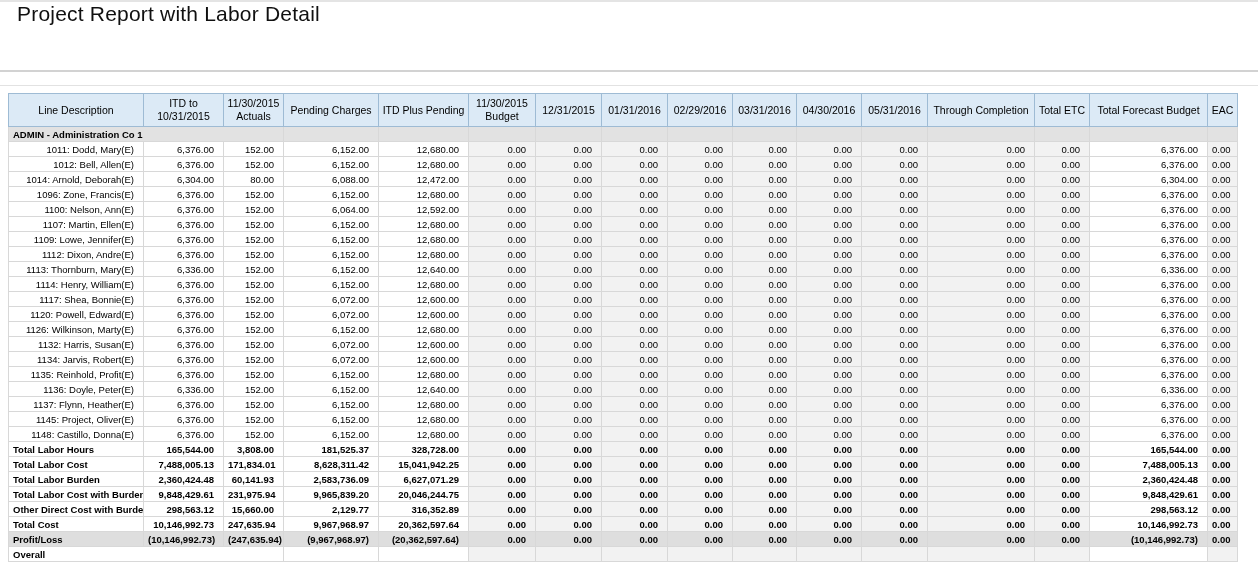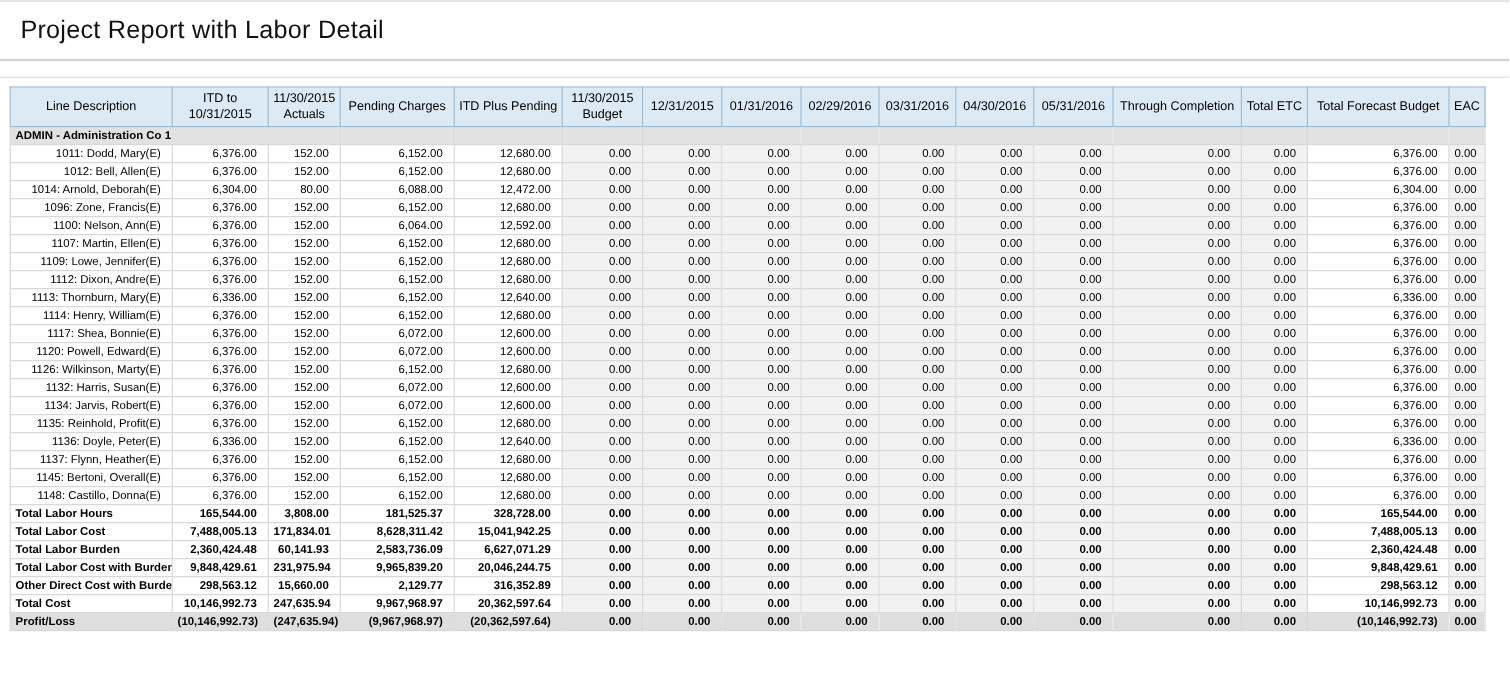--- a/index.html
+++ b/index.html
@@ -8,21 +8,21 @@
     --grid:#d8d8d8;
     --group-bg:#e2e2e2;
     --shade:#f2f2f2;
     --plrow:#dedede;
   }
   *{box-sizing:border-box;}
   html,body{margin:0;padding:0;background:#ffffff;
     font-family:"Liberation Sans","DejaVu Sans",sans-serif;color:#000;}
   .page{width:1258px;height:562px;overflow:hidden;background:#fff;}
   .top-line{height:2px;background:#e4e4e4;}
-  .title-bar{height:47px;display:flex;align-items:center;padding-left:17px;background:#fff;}
+  .title-bar{height:68px;display:flex;align-items:flex-start;padding-left:17px;background:#fff;}
   .title-bar h1{font-size:21px;font-weight:400;margin:0;color:#101010;letter-spacing:.2px;}
   .divider-a{height:2px;background:#d2d2d2;}
   .spacer1{height:13px;}
   .divider-b{height:1px;background:#e2e2e2;}
   .spacer2{height:7px;}
   .table-wrap{padding-left:8px;}
   table{border-collapse:collapse;table-layout:fixed;width:1229px;}
   th{background:var(--header-bg);border:1px solid var(--header-border);
      font-size:10.5px;font-weight:400;text-align:center;vertical-align:middle;
      white-space:pre-line;padding:3px 1px;height:30px;line-height:13px;}
@@ -428,21 +428,21 @@
             <td class="num shaded">0.00</td>
             <td class="num shaded">0.00</td>
             <td class="num shaded">0.00</td>
             <td class="num shaded">0.00</td>
             <td class="num shaded">0.00</td>
             <td class="num shaded">0.00</td>
             <td class="num">6,376.00</td>
             <td class="num shaded">0.00</td>
           </tr>
           <tr class="">
-            <td class="name">1145: Bertoni, Overall(E)</td>
+            <td class="name">1145: Project, Oliver(E)</td>
             <td class="num">6,376.00</td>
             <td class="num">152.00</td>
             <td class="num">6,152.00</td>
             <td class="num">12,680.00</td>
             <td class="num shaded">0.00</td>
             <td class="num shaded">0.00</td>
             <td class="num shaded">0.00</td>
             <td class="num shaded">0.00</td>
             <td class="num shaded">0.00</td>
             <td class="num shaded">0.00</td>
@@ -589,16 +589,32 @@
             <td class="num">0.00</td>
             <td class="num">0.00</td>
             <td class="num">0.00</td>
             <td class="num">0.00</td>
             <td class="num">0.00</td>
             <td class="num">0.00</td>
             <td class="num">0.00</td>
             <td class="num">(10,146,992.73)</td>
             <td class="num">0.00</td>
           </tr>
+          <tr class="group2">
+            <td class="glabel" colspan="3">Overall</td>
+            <td class="num"></td>
+            <td class="num"></td>
+            <td class="num shaded"></td>
+            <td class="num shaded"></td>
+            <td class="num shaded"></td>
+            <td class="num shaded"></td>
+            <td class="num shaded"></td>
+            <td class="num shaded"></td>
+            <td class="num shaded"></td>
+            <td class="num shaded"></td>
+            <td class="num shaded"></td>
+            <td class="num"></td>
+            <td class="num shaded"></td>
+          </tr>
         </tbody>
     </table>
   </div>
 </div>
 
 </body></html>

